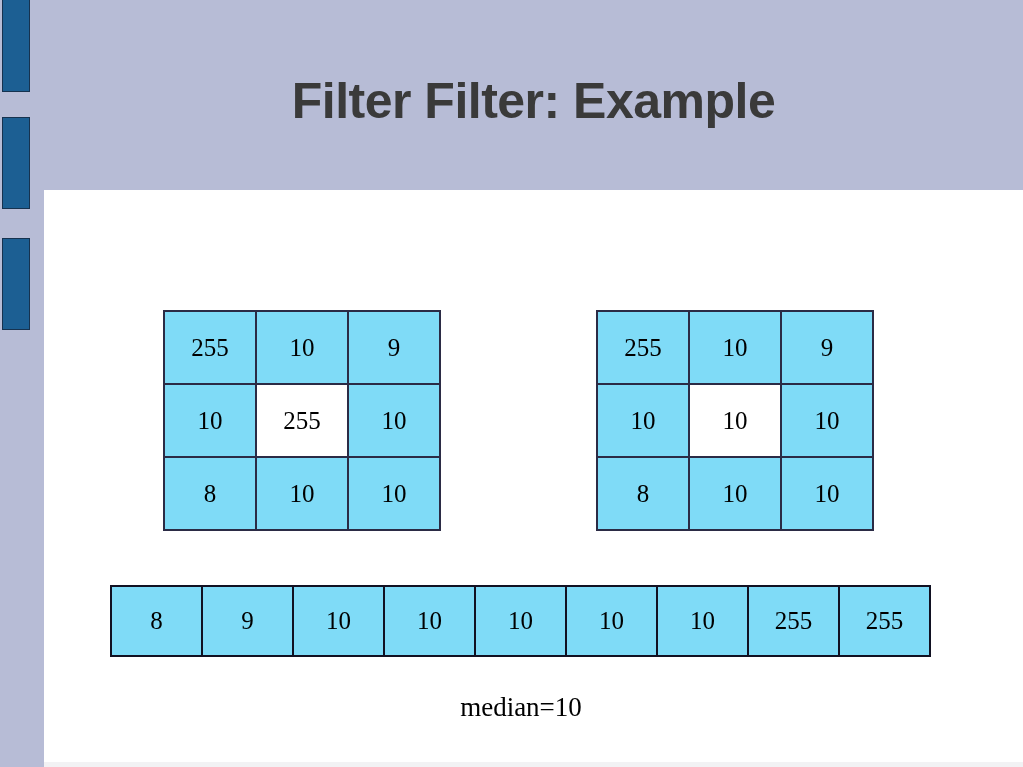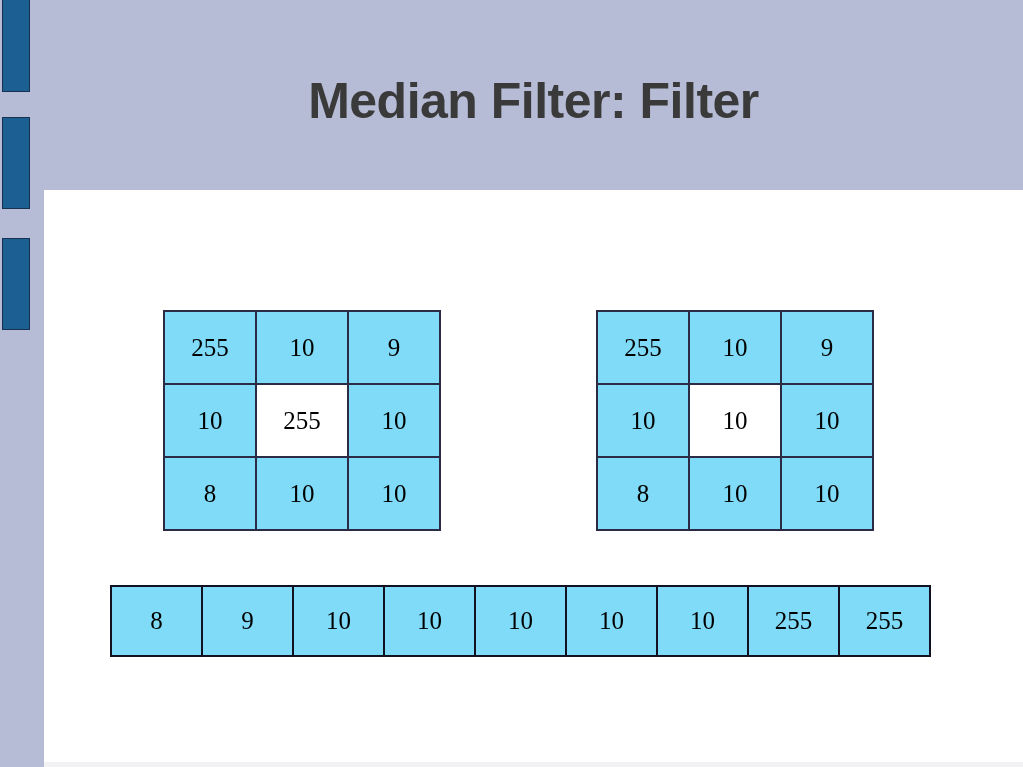--- a/index.html
+++ b/index.html
@@ -153,21 +153,21 @@
 <body>
 
 <div id="slide">
 
   <div class="left-band"></div>
   <div class="tab tab-1"></div>
   <div class="tab tab-2"></div>
   <div class="tab tab-3"></div>
 
   <div class="title-band"></div>
-  <div class="slide-title">Median Filter: Filter</div>
+  <div class="slide-title">Filter Filter: Example</div>
 
   <div class="body-panel"></div>
   <div class="bottom-strip"></div>
 
   <div class="matrix matrix-left">
     <div class="cell">255</div>
     <div class="cell">10</div>
     <div class="cell">9</div>
     <div class="cell">10</div>
     <div class="cell center-white">255</div>
@@ -194,14 +194,15 @@
     <div class="scell">9</div>
     <div class="scell">10</div>
     <div class="scell">10</div>
     <div class="scell">10</div>
     <div class="scell">10</div>
     <div class="scell">10</div>
     <div class="scell">255</div>
     <div class="scell">255</div>
   </div>
 
+  <div class="median-caption">median=10</div>
 
 </div>
 
 </body></html>

